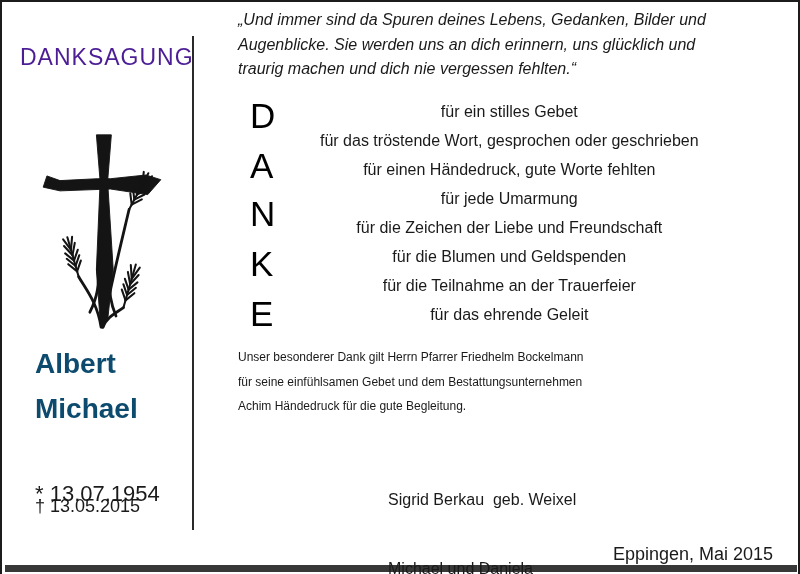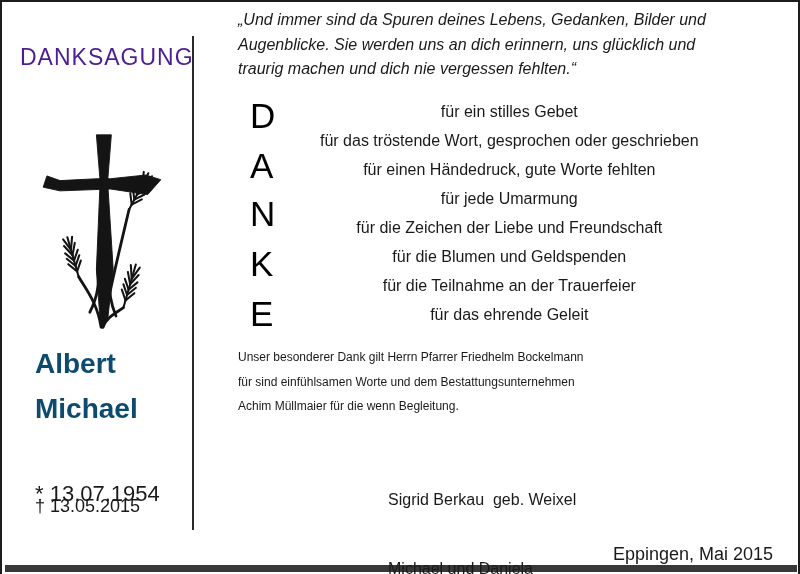--- a/index.html
+++ b/index.html
@@ -131,22 +131,22 @@
   <div>für einen Händedruck, gute Worte fehlten</div>
   <div>für jede Umarmung</div>
   <div>für die Zeichen der Liebe und Freundschaft</div>
   <div>für die Blumen und Geldspenden</div>
   <div>für die Teilnahme an der Trauerfeier</div>
   <div>für das ehrende Geleit</div>
 </div>
 
 <div class="thanks">
   <span class="line">Unser besonderer Dank gilt Herrn Pfarrer Friedhelm Bockelmann</span>
-  <span class="line">für sind einfühlsamen Worte und dem Bestattungsunternehmen</span>
-  <span class="line">Achim Müllmaier für die wenn Begleitung.</span>
+  <span class="line">für seine einfühlsamen Gebet und dem Bestattungsunternehmen</span>
+  <span class="line">Achim Händedruck für die gute Begleitung.</span>
 </div>
 
 <div class="family">
   <span class="line">Sigrid Berkau  geb. Weixel</span>
   <span class="line">Michael und Daniela</span>
   
   
 </div>
 
 <div class="place-date">Eppingen, Mai 2015</div>

